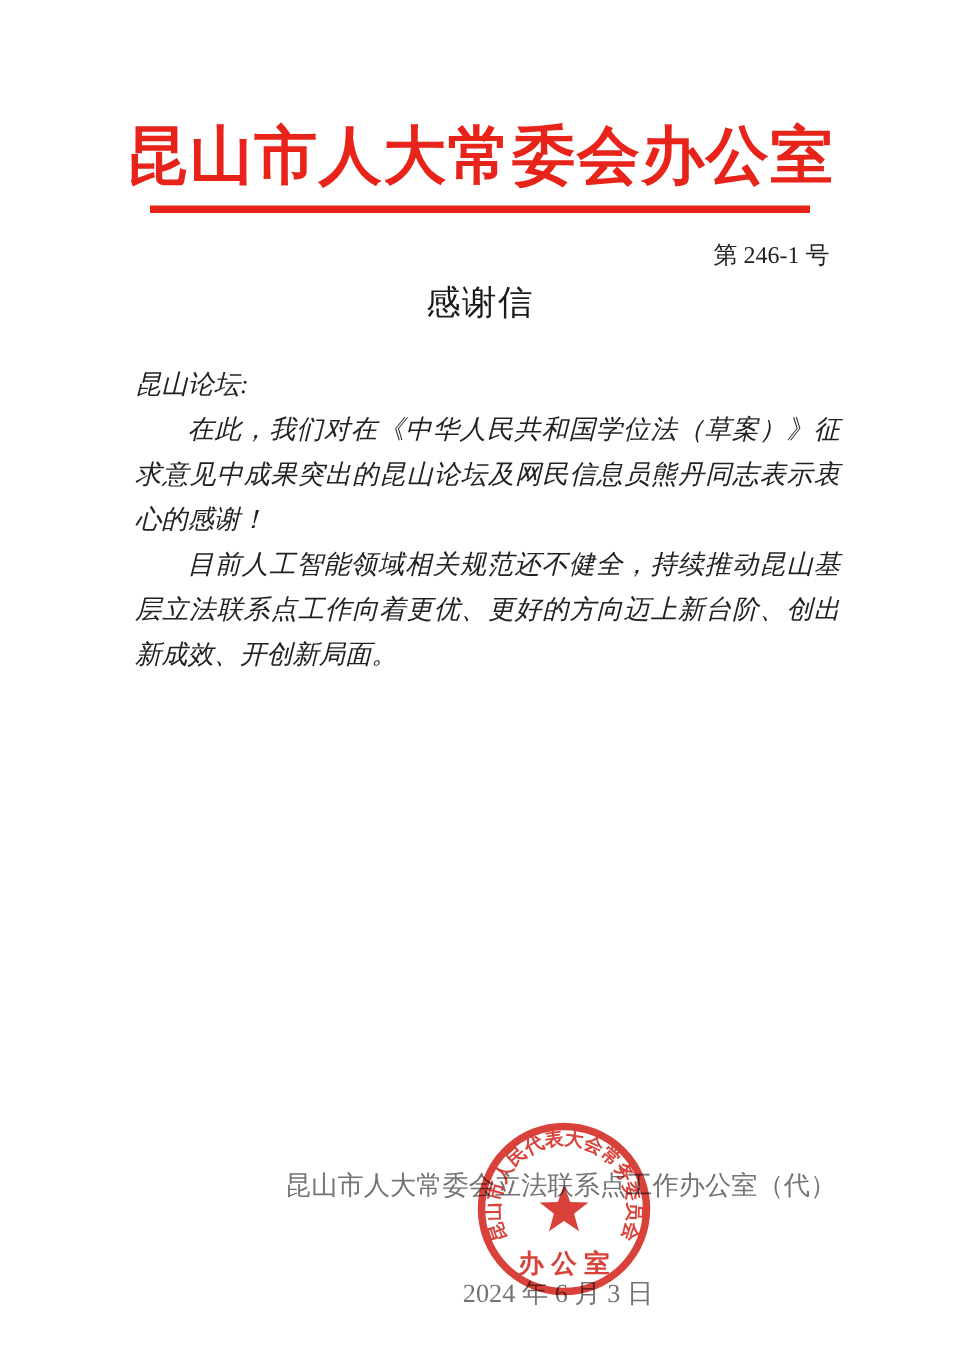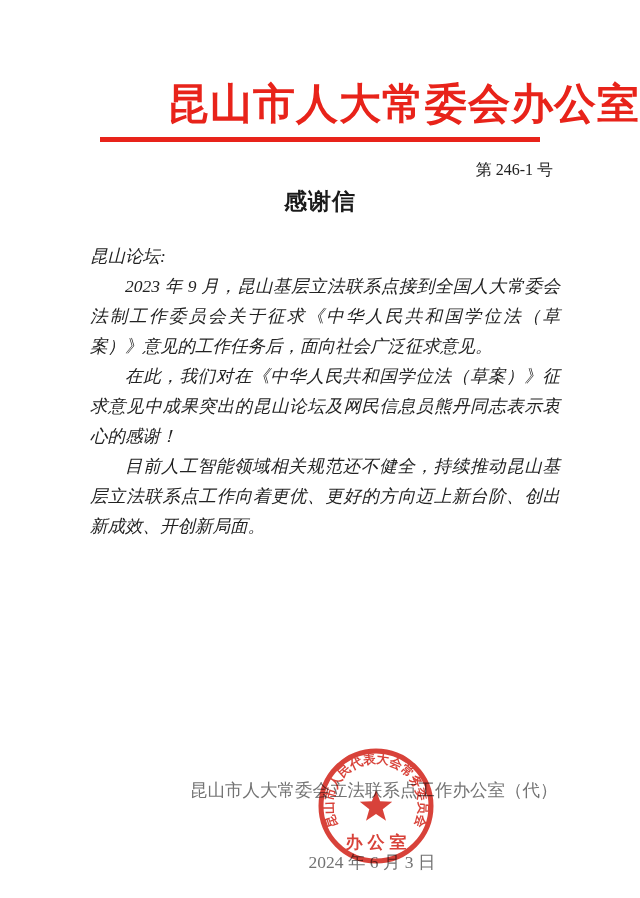--- a/index.html
+++ b/index.html
@@ -10,21 +10,21 @@
     background: #ffffff;
     overflow: hidden;
     font-family: "Liberation Serif", "DejaVu Serif", serif;
     color: #222222;
   }
   .masthead {
     position: absolute;
     top: 76px;
     left: 0;
     width: 640px;
-    text-align: right;
+    text-align: center;
     font-size: 42px;
     font-weight: bold;
     color: #e8231a;
     letter-spacing: 1px;
     white-space: nowrap;
   }
   .masthead-rule {
     position: absolute;
     top: 137px;
     left: 100px;
@@ -41,21 +41,21 @@
     white-space: nowrap;
     text-align: center;
   }
   .letter-title {
     position: absolute;
     top: 186px;
     left: 0;
     width: 640px;
     text-align: center;
     font-size: 23px;
-    font-weight: bold;
+    font-weight: normal;
     color: #1a1a1a;
     letter-spacing: 1px;
   }
   .letter-body {
     position: absolute;
     top: 241px;
     left: 90px;
     width: 470px;
     font-size: 17.5px;
     line-height: 30px;
@@ -109,21 +109,20 @@
   <div class="masthead">昆山市人大常委会办公室</div>
 
   <div class="masthead-rule"></div>
 
   <div class="doc-number">第 246-1 号</div>
 
   <div class="letter-title">感谢信</div>
 
   <div class="letter-body">
     <p class="salutation">昆山论坛:</p>
-    <p class="para">2023 年 9 月，昆山基层立法联系点接到全国人大常委会法制工作委员会关于征求《中华人民共和国学位法（草案）》意见的工作任务后，面向社会广泛征求意见。</p>
     <p class="para">在此，我们对在《中华人民共和国学位法（草案）》征求意见中成果突出的昆山论坛及网民信息员熊丹同志表示衷心的感谢！</p>
     <p class="para">目前人工智能领域相关规范还不健全，持续推动昆山基层立法联系点工作向着更优、更好的方向迈上新台阶、创出新成效、开创新局面。</p>
   </div>
 
   <div class="signature">
     <div class="sig-office">昆山市人大常委会立法联系点工作办公室（代）</div>
     <div class="sig-date">2024 年 6 月 3 日</div>
   </div>
 
   <svg class="seal" viewBox="0 0 124 124" width="124" height="124" xmlns="http://www.w3.org/2000/svg">

